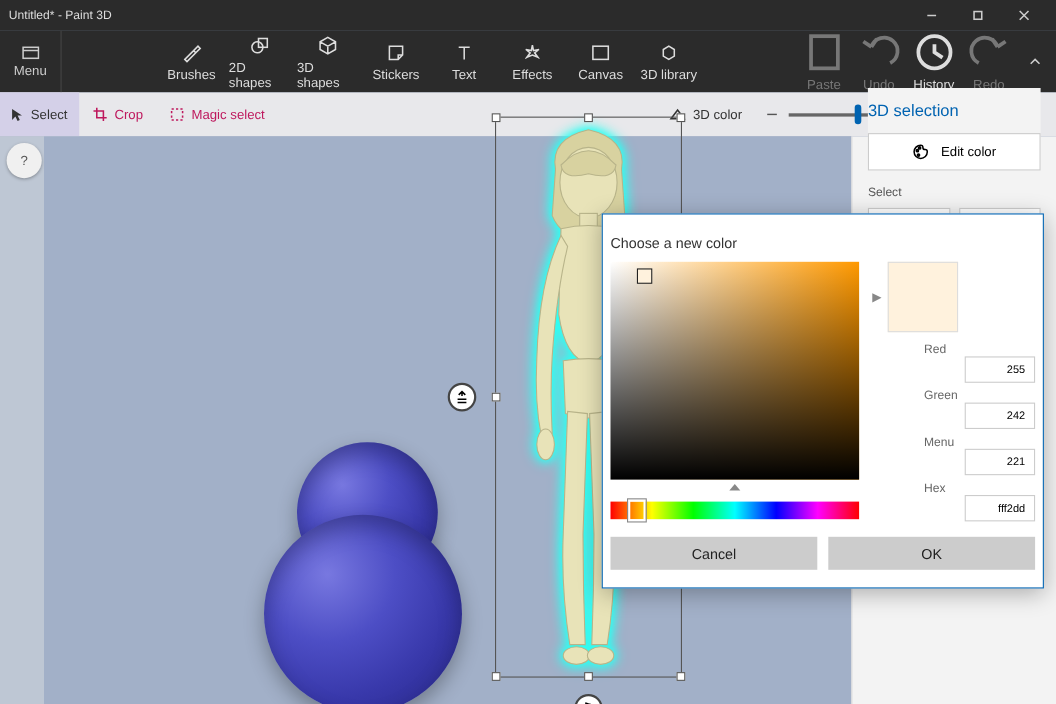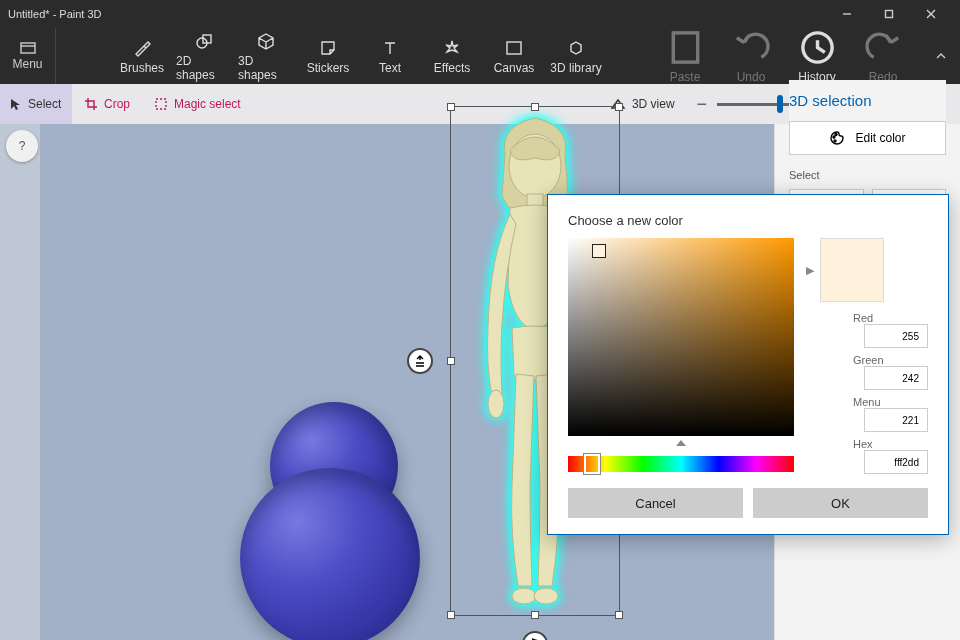--- a/index.html
+++ b/index.html
@@ -7,21 +7,21 @@
 .titlebar { height:28px; background:#2b2b2b; color:#fff; display:flex; align-items:center; padding:0 8px; }
 .titlebar .title { flex:1; font-size:11px; color:#ddd; }
 .titlebar .wbtn { width:42px; height:28px; display:flex; align-items:center; justify-content:center; color:#ccc; }
 .wbtn svg { width:10px; height:10px; }
 .toolbar { height:56px; background:#2b2b2b; display:flex; align-items:center; color:#ccc; }
 .menu-btn { width:56px; display:flex; flex-direction:column; align-items:center; justify-content:center; gap:2px; height:56px; border-right:1px solid #444; }
 .menu-btn svg { width:16px; height:14px; }
 .tool-center { flex:1; display:flex; justify-content:center; gap:6px; }
 .tool-item { width:56px; height:56px; display:flex; flex-direction:column; align-items:center; justify-content:center; gap:3px; font-size:10px; color:#ddd; }
 .tool-item svg { width:20px; height:20px; }
-.tool-right { display:flex; align-items:center; gap:20px; padding-right:4px;justify-content:center; }
+.tool-right { display:flex; align-items:center; gap:4px; padding-right:4px;justify-content:center; }
 .tool-right .rbtn { width:46px; height:56px; display:flex; flex-direction:column; align-items:center; justify-content:center; font-size:10px; color:#777; gap:3px; }
 .tool-right .rbtn.active { color:#ddd; }
 .caret-btn { width:30px; height:56px; display:flex; align-items:center; justify-content:center; color:#ccc; }
 .subbar { height:40px; background:#e8e8eb; display:flex; align-items:center; color:#333; }
 .sel-btn { height:40px; width:72px; background:#d4d0e8; display:flex; align-items:center; gap:6px; padding:0 8px; color:#333; }
 .sub-item { display:flex; align-items:center; gap:6px; padding:0 12px; color:#be185d; height:40px; }
 .subbar .spacer { flex:1; }
 .view3d { display:flex; align-items:center; gap:6px; padding:0 12px; }
 .zoom { display:flex; align-items:center; gap:10px; padding:0 10px; }
 .slider { width:110px; height:3px; background:#666; position:relative; }
@@ -44,21 +44,21 @@
 .sphere { border-radius:50%; background:radial-gradient(circle at 32% 30%, #7878e0 0%, #4d4ec5 35%, #3838aa 65%, #262686 100%); box-shadow:0 10px 20px rgba(0,0,0,0.25) inset, 0 8px 18px rgba(0,0,0,0.3); position:absolute; }
 .sphere.s1 { width:128px; height:128px; left:30px; top:0; }
 .sphere.s2 { width:180px; height:180px; left:0; top:66px; }
 .figure-glow { position:absolute; left:410px; top:-18px; width:170px; height:510px; filter:drop-shadow(0 0 6px #2dfff2) drop-shadow(0 0 3px #2dfff2); }
 .right-panel { position:absolute; right:0; top:0; width:186px; bottom:0; background:#f3f3f3; border-left:1px solid #ddd; padding:0 14px; }
 .right-panel h3 { color:#0063b1; font-weight:400; font-size:15px; padding:12px 0 12px; margin-top:-44px; background:#f3f3f3; }
 .edit-color-btn { height:34px; border:1px solid #ccc; background:#fff; display:flex; align-items:center; justify-content:center; gap:10px; margin-bottom:14px; }
 .section-label { font-size:11px; color:#555; margin-bottom:8px; }
 .btn-row { display:flex; gap:8px; margin-bottom:10px; }
 .sq-btn { flex:1; height:52px; border:1px solid #ccc; background:#fff; display:flex; flex-direction:column; align-items:center; justify-content:center; font-size:10px; color:#666; gap:4px; }
-.color-dialog { position:absolute; left:547px; top:194px; width:402px; background:#fff; border:1px solid #0063b1; box-shadow:0 4px 20px rgba(0,0,0,0.3); padding:18px 20px 16px; }
+.color-dialog { position:absolute; left:547px; top:194px; width:402px; background:#fff; border:1px solid #0063b1; box-shadow:0 4px 20px rgba(0,0,0,0.3); padding:18px 7px 16px; }
 .color-dialog .heading { font-size:13px; color:#333; margin-bottom:10px; }
 .cd-body { display:flex; gap:12px; }
 .color-field { width:226px; height:198px; background:linear-gradient(to top, #000 0%, rgba(0,0,0,0) 100%), linear-gradient(to right, #fff 0%, #ff9900 100%); position:relative; }
 .color-field .picker { position:absolute; left:24px; top:6px; width:14px; height:14px; border:1px solid #222; background:#fff2dd; }
 .cd-right { flex:1; display:flex; flex-direction:column; }
 .swatch-row { display:flex; align-items:center; gap:6px; margin-bottom:4px; }
 .swatch-arrow { color:#888; font-size:11px; }
 .swatch { width:64px; height:64px; background:#fff2dd; border:1px solid #ddd; }
 .num-label { font-size:11px; color:#666; margin-top:6px;margin-left:47px; }
 .num-input { height:24px; border:1px solid #ccc; background:#fff; text-align:right; padding:0 8px; width:64px; font-size:10px; align-self:flex-end; }
@@ -203,21 +203,21 @@
     <svg width="14" height="14" viewBox="0 0 14 14">
         <rect x="2" y="2" width="10" height="10" stroke-dasharray="2 2"></rect>
       </svg>
     <span>Magic select</span>
   </div>
   <span class="spacer"></span>
   <div class="view3d">
     <svg width="16" height="12" viewBox="0 0 16 12">
         <path d="M2 10 L8 2 L14 10 Z"></path>
       </svg>
-    <span>3D view</span>
+    <span>3D color</span>
   </div>
   <div class="zoom">
     <span style="font-size:18px;color:#555;">−</span>
     <div class="slider">
         <div class="thumb"></div>
       </div>
     <span style="font-size:18px;color:#555;">+</span>
   </div>
   <span class="zoom-val">130%</span>
   <span class="more">· · ·</span>

